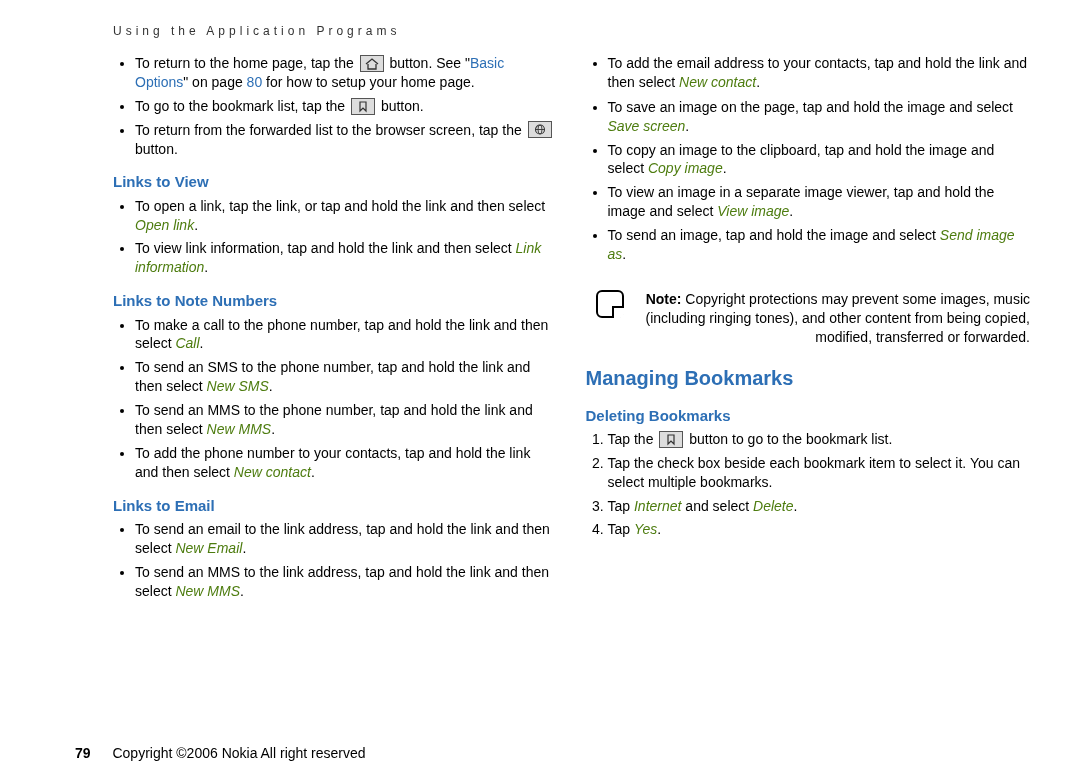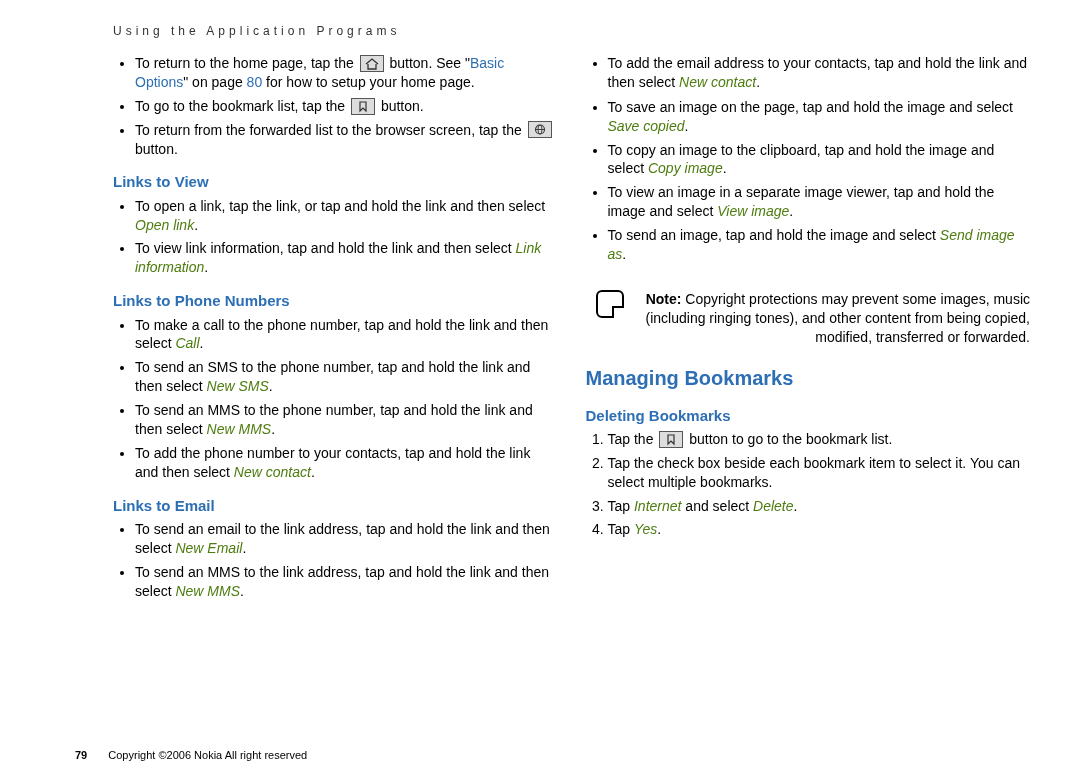--- a/index.html
+++ b/index.html
@@ -101,21 +101,21 @@
     height: 10px;
     background: #fff;
     border-left: 2px solid #000;
     border-top: 2px solid #000;
     border-bottom-right-radius: 4px;
   }
   .footer {
     position: absolute;
     left: 75px;
     bottom: 18px;
-    font-size: 11px;
+    font-size: 14px;
   }
   .footer .pnum {
     font-weight: bold;
     margin-right: 18px;
   }
 </style>
 </head>
 <body>
 
 <div class="page">
@@ -143,42 +143,42 @@
               </svg></span><span> button.</span>
         </li>
       </ul>
 
       <h3 class="subsection">Links to View</h3>
       <ul class="bullets">
         <li><span>To open a link, tap the link, or tap and hold the link and then select </span><span class="action">Open link</span><span>.</span></li>
         <li><span>To view link information, tap and hold the link and then select </span><span class="action">Link information</span><span>.</span></li>
       </ul>
 
-      <h3 class="subsection">Links to Phone Numbers</h3>
+      <h3 class="subsection">Links to Note Numbers</h3>
       <ul class="bullets">
         <li><span>To make a call to the phone number, tap and hold the link and then select </span><span class="action">Call</span><span>.</span></li>
         <li><span>To send an SMS to the phone number, tap and hold the link and then select </span><span class="action">New SMS</span><span>.</span></li>
         <li><span>To send an MMS to the phone number, tap and hold the link and then select </span><span class="action">New MMS</span><span>.</span></li>
         <li><span>To add the phone number to your contacts, tap and hold the link and then select </span><span class="action">New contact</span><span>.</span></li>
       </ul>
 
       <h3 class="subsection">Links to Email</h3>
       <ul class="bullets">
         <li><span>To send an email to the link address, tap and hold the link and then select </span><span class="action">New Email</span><span>.</span></li>
         <li><span>To send an MMS to the link address, tap and hold the link and then select </span><span class="action">New MMS</span><span>.</span></li>
       </ul>
     </div>
 
     <div class="col">
       <ul class="bullets">
         <li><span>To add the email address to your contacts, tap and hold the link and then select </span><span class="action">New contact</span><span>.</span></li>
       </ul>
 
       <ul class="bullets">
-        <li><span>To save an image on the page, tap and hold the image and select </span><span class="action">Save copied</span><span>.</span></li>
+        <li><span>To save an image on the page, tap and hold the image and select </span><span class="action">Save screen</span><span>.</span></li>
         <li><span>To copy an image to the clipboard, tap and hold the image and select </span><span class="action">Copy image</span><span>.</span></li>
         <li><span>To view an image in a separate image viewer, tap and hold the image and select </span><span class="action">View image</span><span>.</span></li>
         <li><span>To send an image, tap and hold the image and select </span><span class="action">Send image as</span><span>.</span></li>
       </ul>
 
       <div class="note-row">
         <div class="note-icon"></div>
         <div><b>Note:</b><span> Copyright protections may prevent some images, music (including ringing tones), and other content from being copied, modified, transferred or forwarded.</span></div>
       </div>
 

